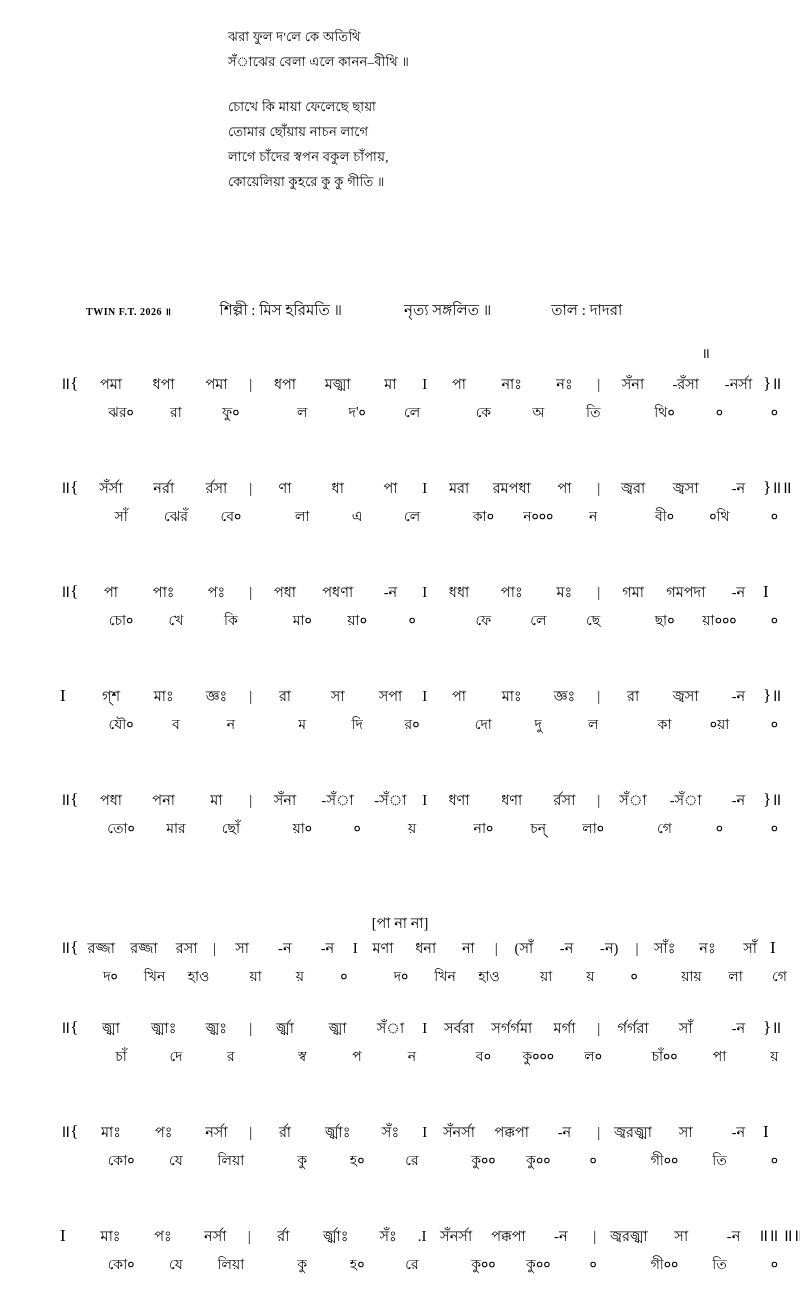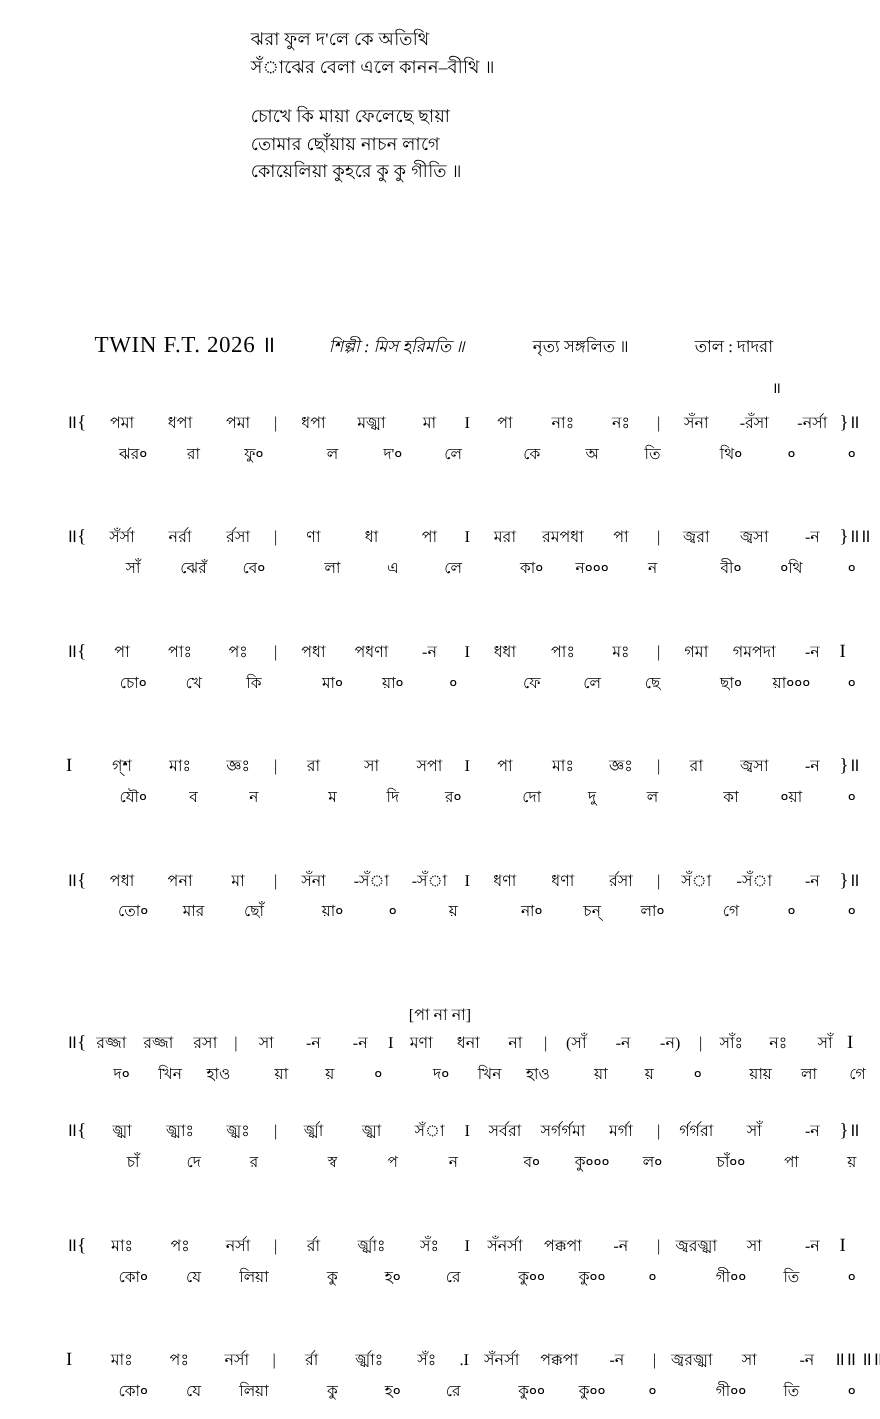--- a/index.html
+++ b/index.html
@@ -23,49 +23,48 @@
   }
 
   
   .lyric-block {
     position: absolute;
     left: 228px;
     top: 24px;
     width: 420px;
   }
   .lyric-line {
-    font-size: 16px;
+    font-size: 13px;
     line-height: 25px;
     letter-spacing: 0.3px;
     white-space: nowrap;
   }
   .lyric-gap {
     height: 20px;
   }
 
   
   .credits {
     position: absolute;
     left: 86px;
     top: 298px;
     width: 680px;
     display: flex;
     align-items: baseline;
     font-size: 15px;
   }
   .credits .c-rec {
-    font-weight: normal;
-    font-size: 21px;
+    font-weight: bold;
+    font-size: 10px;
     letter-spacing: 0.5px;
     white-space: nowrap;
   }
   .credits .c-artist {
     margin-left: 48px;
     white-space: nowrap;
-    font-style: italic;
   }
   .credits .c-dance {
     margin-left: 62px;
     white-space: nowrap;
   }
   .credits .c-taal {
     margin-left: 60px;
     white-space: nowrap;
   }
 
@@ -138,20 +137,21 @@
 <body>
 
 <div class="page">
 
   <div class="lyric-block">
     <div class="lyric-line">ঝরা ফুল দ'লে কে অতিথি</div>
     <div class="lyric-line">সঁাঝের বেলা এলে কানন–বীথি ॥</div>
     <div class="lyric-gap"></div>
     <div class="lyric-line">চোখে কি মায়া ফেলেছে ছায়া</div>
     <div class="lyric-line">তোমার ছোঁয়ায় নাচন লাগে</div>
+    <div class="lyric-line">লাগে চাঁদের স্বপন বকুল চাঁপায়,</div>
     <div class="lyric-line">কোয়েলিয়া কুহরে কু কু গীতি ॥</div>
   </div>
 
   <div class="credits">
     <span class="c-rec">TWIN F.T. 2026  ॥</span>
     <span class="c-artist">শিল্পী : মিস হরিমতি ॥</span>
     <span class="c-dance">নৃত্য সঙ্গলিত  ॥</span>
     <span class="c-taal">তাল : দাদরা</span>
   </div>
 

